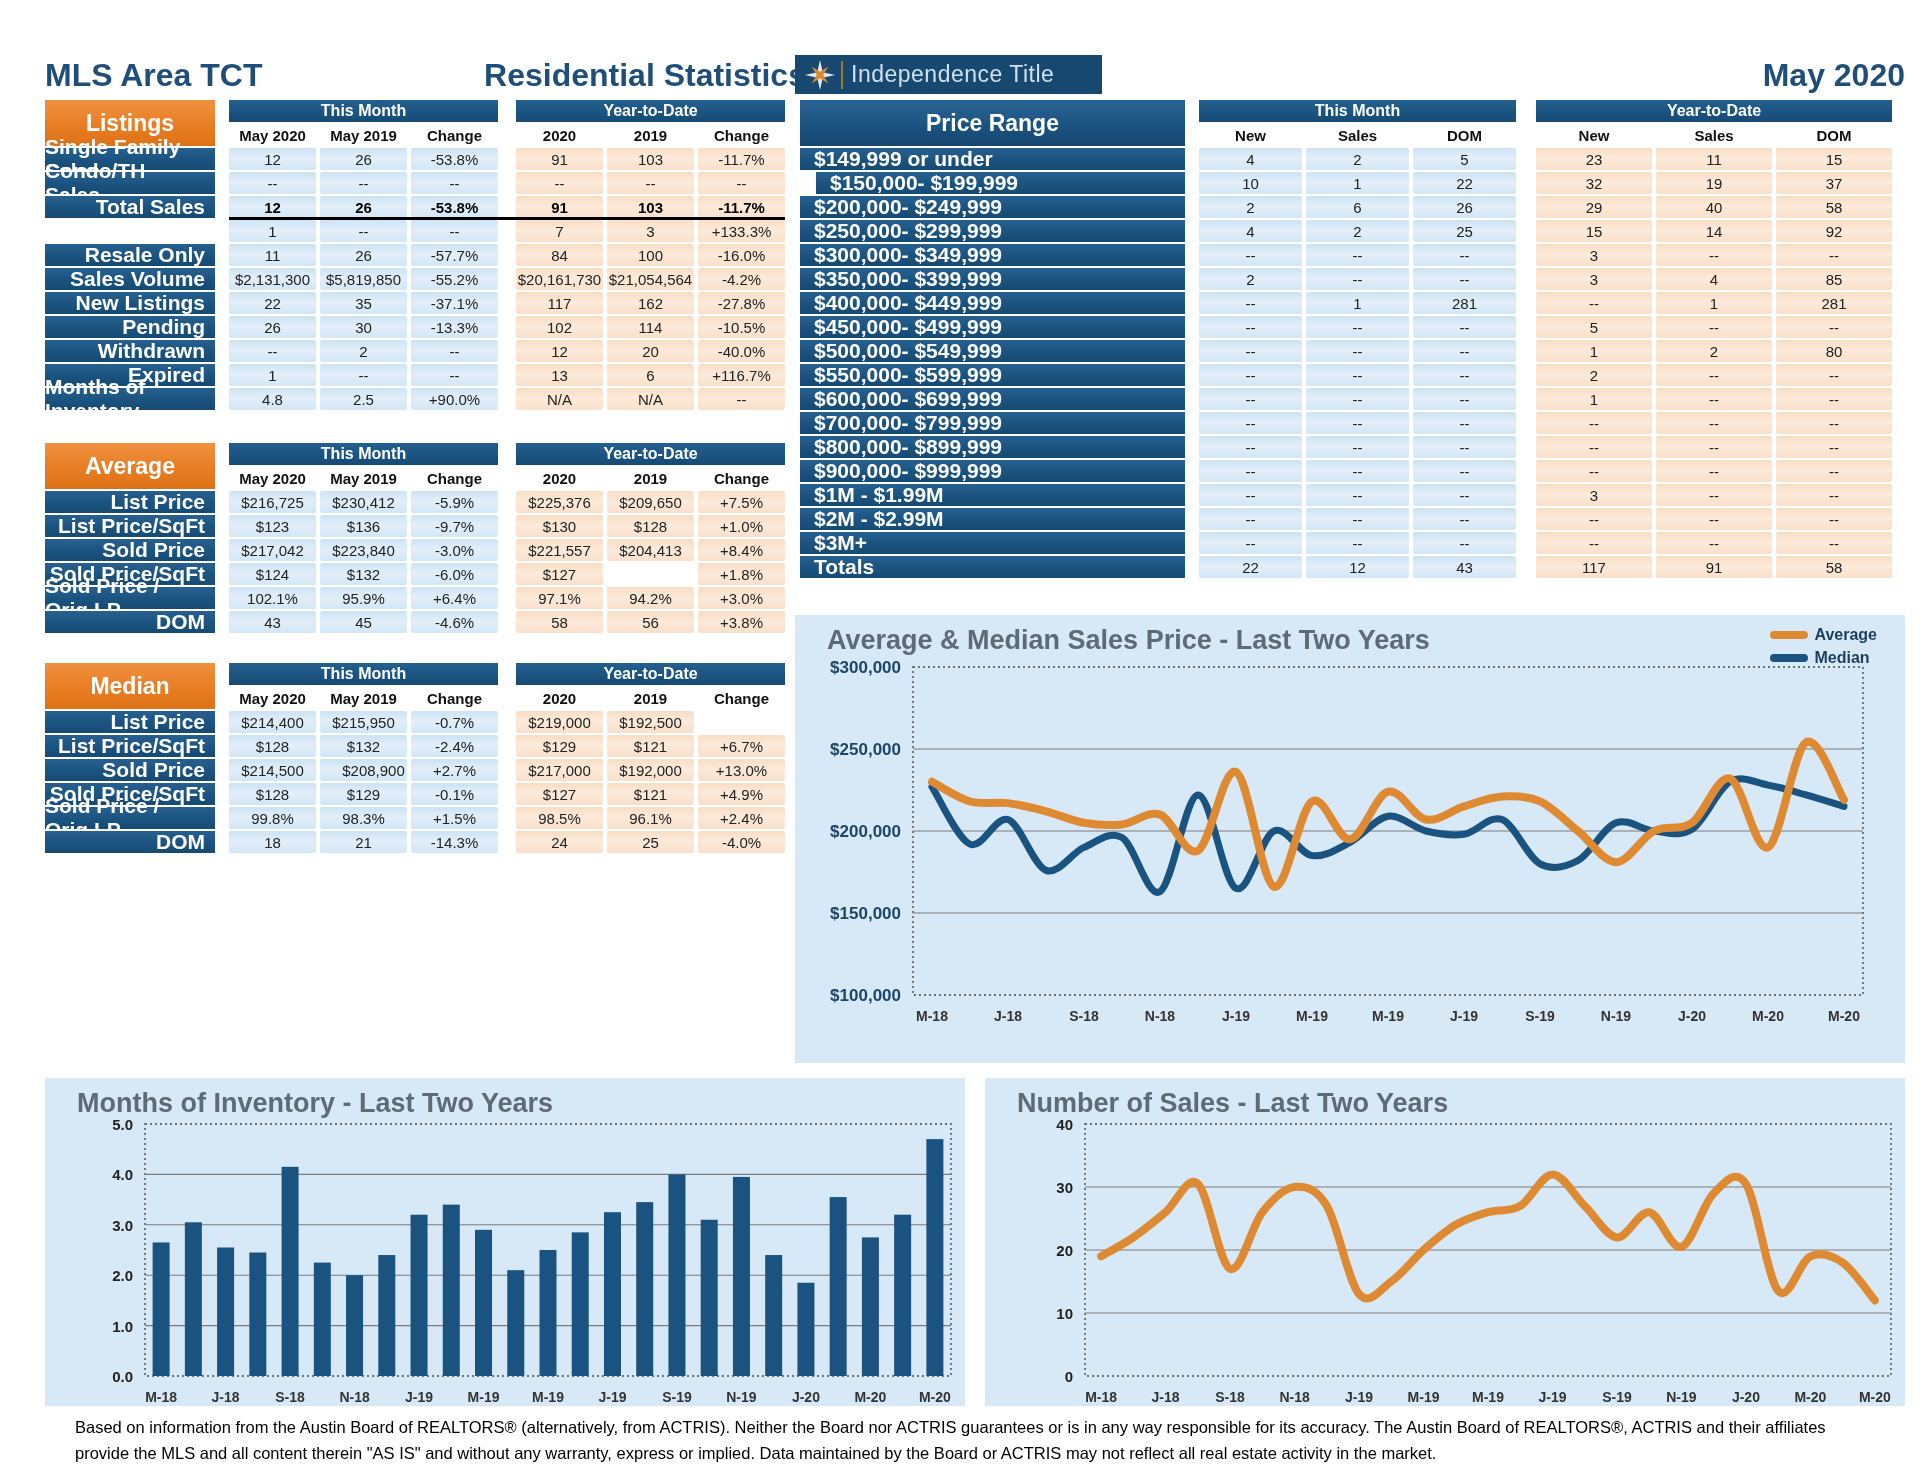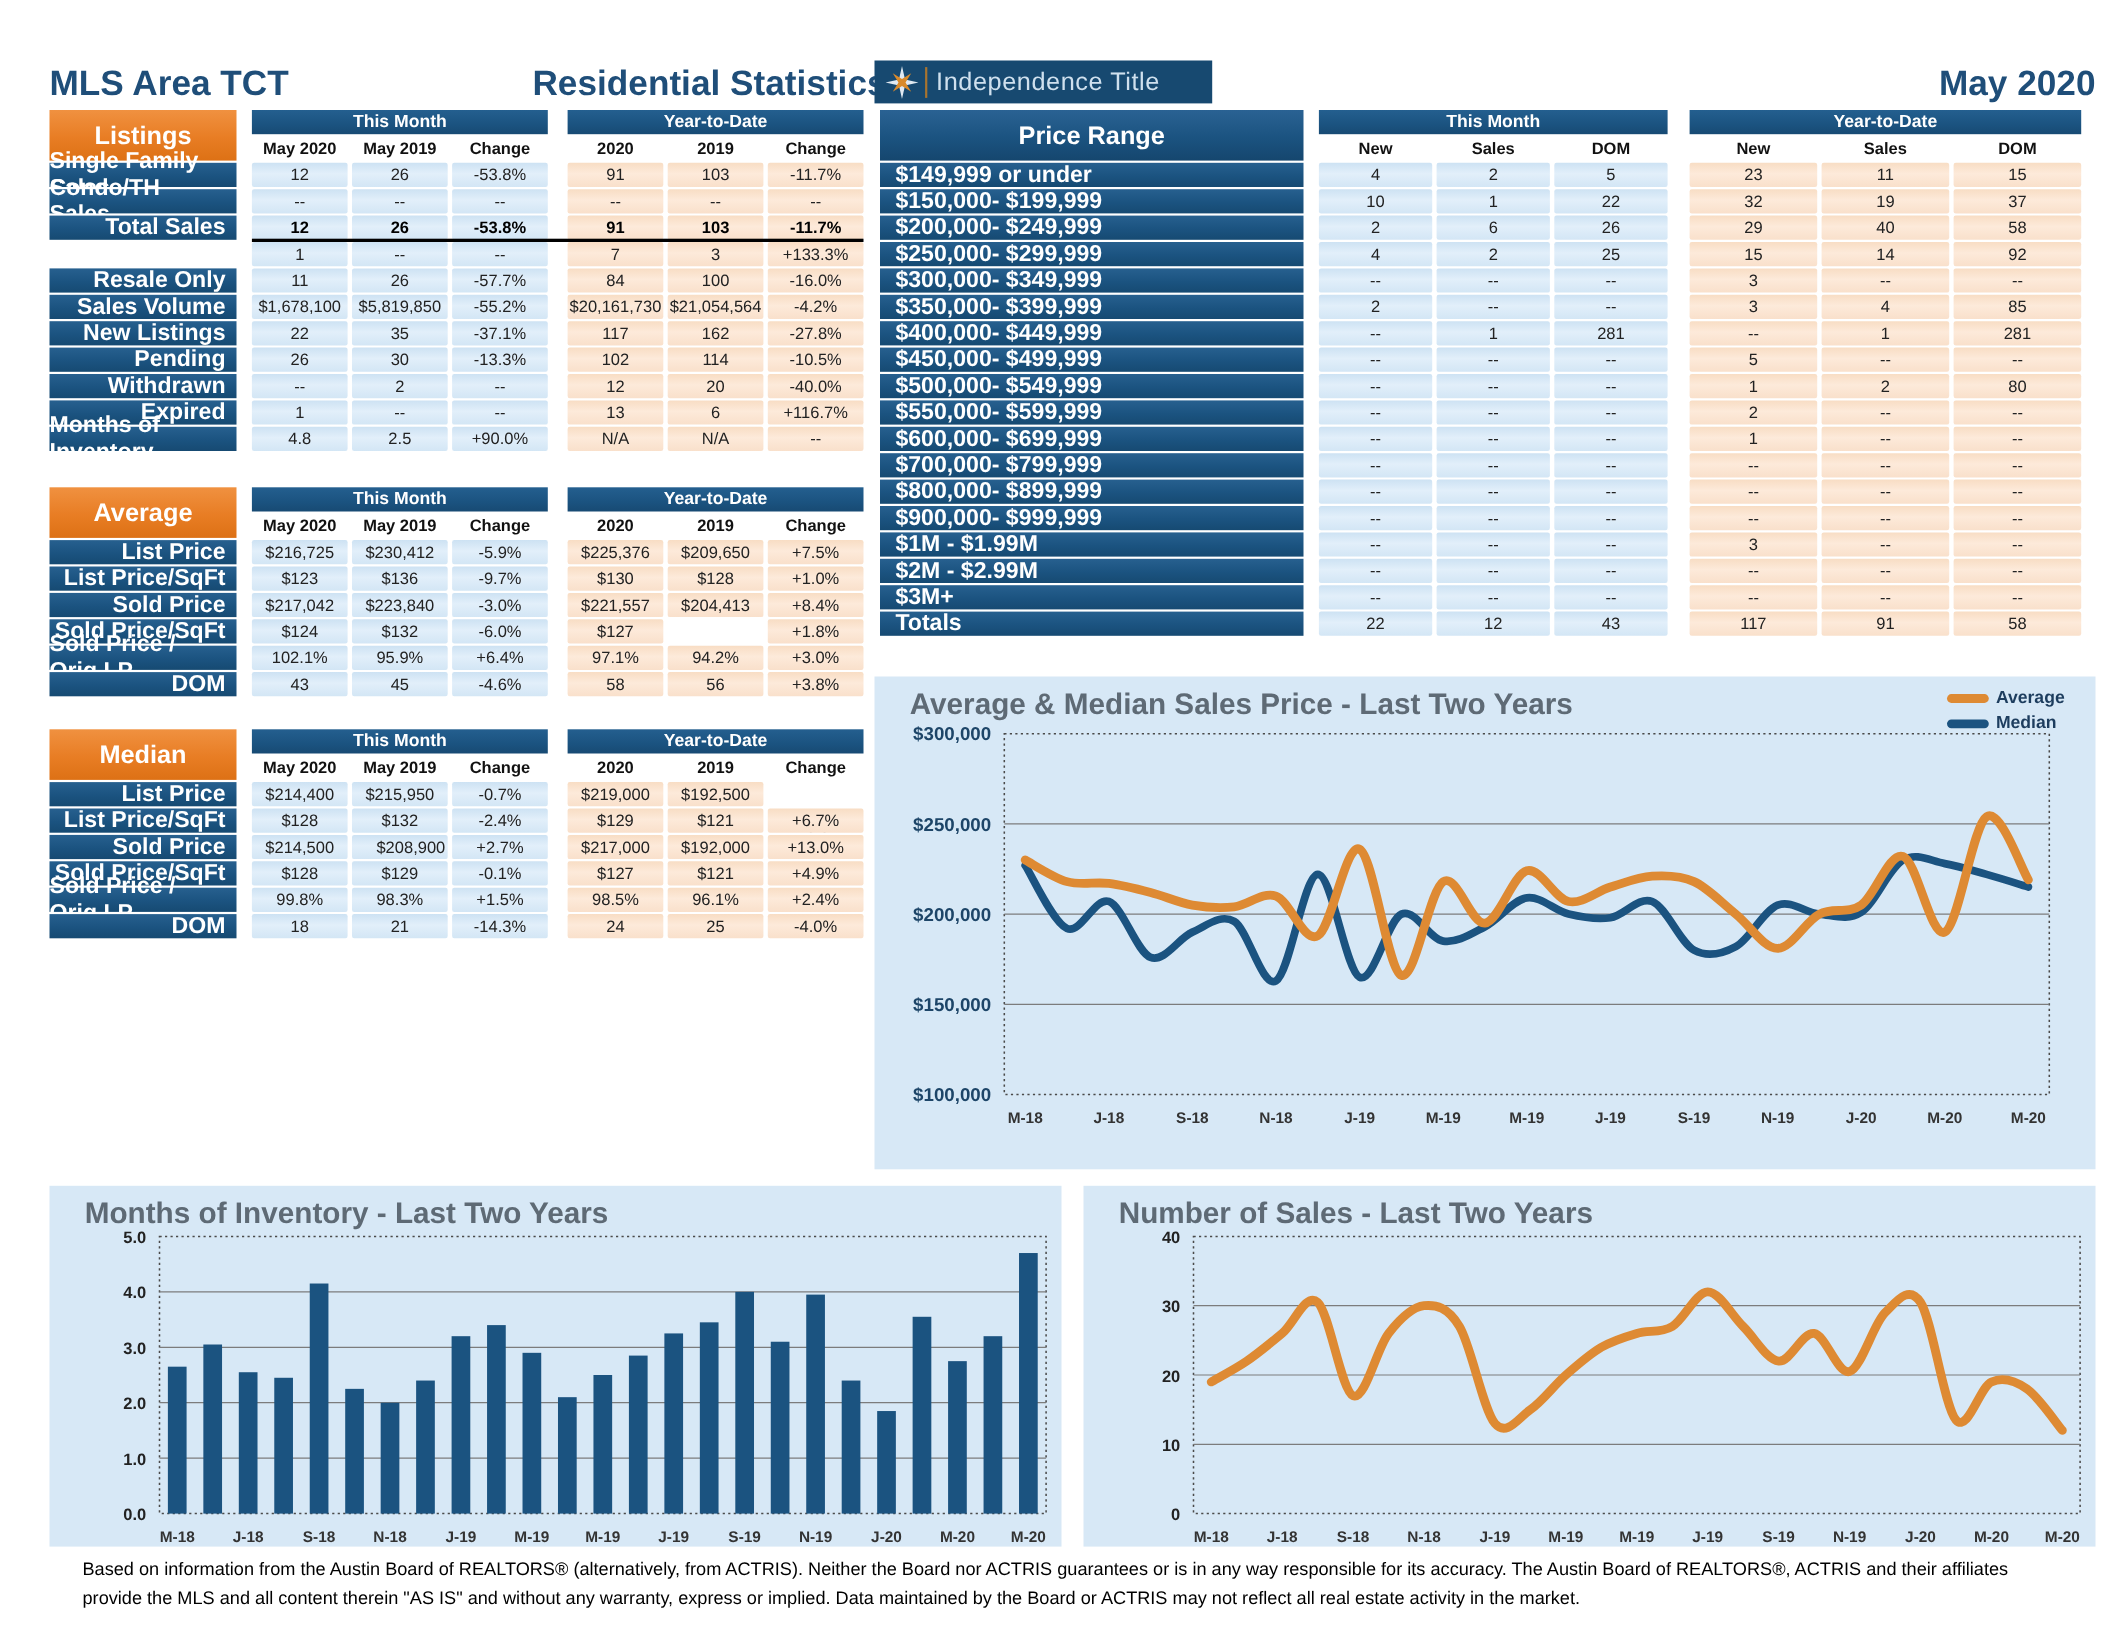--- a/index.html
+++ b/index.html
@@ -119,21 +119,21 @@
       <div class="val ytd" style="grid-area: 6 / 8;">3</div>
       <div class="val ytd" style="grid-area: 6 / 9;">+133.3%</div>
       <div class="row-label" style="grid-area: 7 / 1;">Resale Only</div>
       <div class="val tm" style="grid-area: 7 / 3;">11</div>
       <div class="val tm" style="grid-area: 7 / 4;">26</div>
       <div class="val tm" style="grid-area: 7 / 5;">-57.7%</div>
       <div class="val ytd" style="grid-area: 7 / 7;">84</div>
       <div class="val ytd" style="grid-area: 7 / 8;">100</div>
       <div class="val ytd" style="grid-area: 7 / 9;">-16.0%</div>
       <div class="row-label" style="grid-area: 8 / 1;">Sales Volume</div>
-      <div class="val tm" style="grid-area: 8 / 3;">$1,678,100</div>
+      <div class="val tm" style="grid-area: 8 / 3;">$2,131,300</div>
       <div class="val tm" style="grid-area: 8 / 4;">$5,819,850</div>
       <div class="val tm" style="grid-area: 8 / 5;">-55.2%</div>
       <div class="val ytd" style="grid-area: 8 / 7;">$20,161,730</div>
       <div class="val ytd" style="grid-area: 8 / 8;">$21,054,564</div>
       <div class="val ytd" style="grid-area: 8 / 9;">-4.2%</div>
       <div class="row-label" style="grid-area: 9 / 1;">New Listings</div>
       <div class="val tm" style="grid-area: 9 / 3;">22</div>
       <div class="val tm" style="grid-area: 9 / 4;">35</div>
       <div class="val tm" style="grid-area: 9 / 5;">-37.1%</div>
       <div class="val ytd" style="grid-area: 9 / 7;">117</div>
@@ -284,21 +284,21 @@
       <div class="col-head" style="grid-area: 2 / 7;">New</div>
       <div class="col-head" style="grid-area: 2 / 8;">Sales</div>
       <div class="col-head" style="grid-area: 2 / 9;">DOM</div>
       <div class="row-label left-align" style="grid-area: 3 / 1;">$149,999 or under</div>
       <div class="val tm" style="grid-area: 3 / 3;">4</div>
       <div class="val tm" style="grid-area: 3 / 4;">2</div>
       <div class="val tm" style="grid-area: 3 / 5;">5</div>
       <div class="val ytd" style="grid-area: 3 / 7;">23</div>
       <div class="val ytd" style="grid-area: 3 / 8;">11</div>
       <div class="val ytd" style="grid-area: 3 / 9;">15</div>
-      <div class="row-label left-align" style="grid-area: 4 / 1;">$150,000- $199,999</div>
+      <div class="row-label left-align" style="grid-area: 4 / 1; margin-left: 16px;">$150,000- $199,999</div>
       <div class="val tm" style="grid-area: 4 / 3;">10</div>
       <div class="val tm" style="grid-area: 4 / 4;">1</div>
       <div class="val tm" style="grid-area: 4 / 5;">22</div>
       <div class="val ytd" style="grid-area: 4 / 7;">32</div>
       <div class="val ytd" style="grid-area: 4 / 8;">19</div>
       <div class="val ytd" style="grid-area: 4 / 9;">37</div>
       <div class="row-label left-align" style="grid-area: 5 / 1;">$200,000- $249,999</div>
       <div class="val tm" style="grid-area: 5 / 3;">2</div>
       <div class="val tm" style="grid-area: 5 / 4;">6</div>
       <div class="val tm" style="grid-area: 5 / 5;">26</div>

